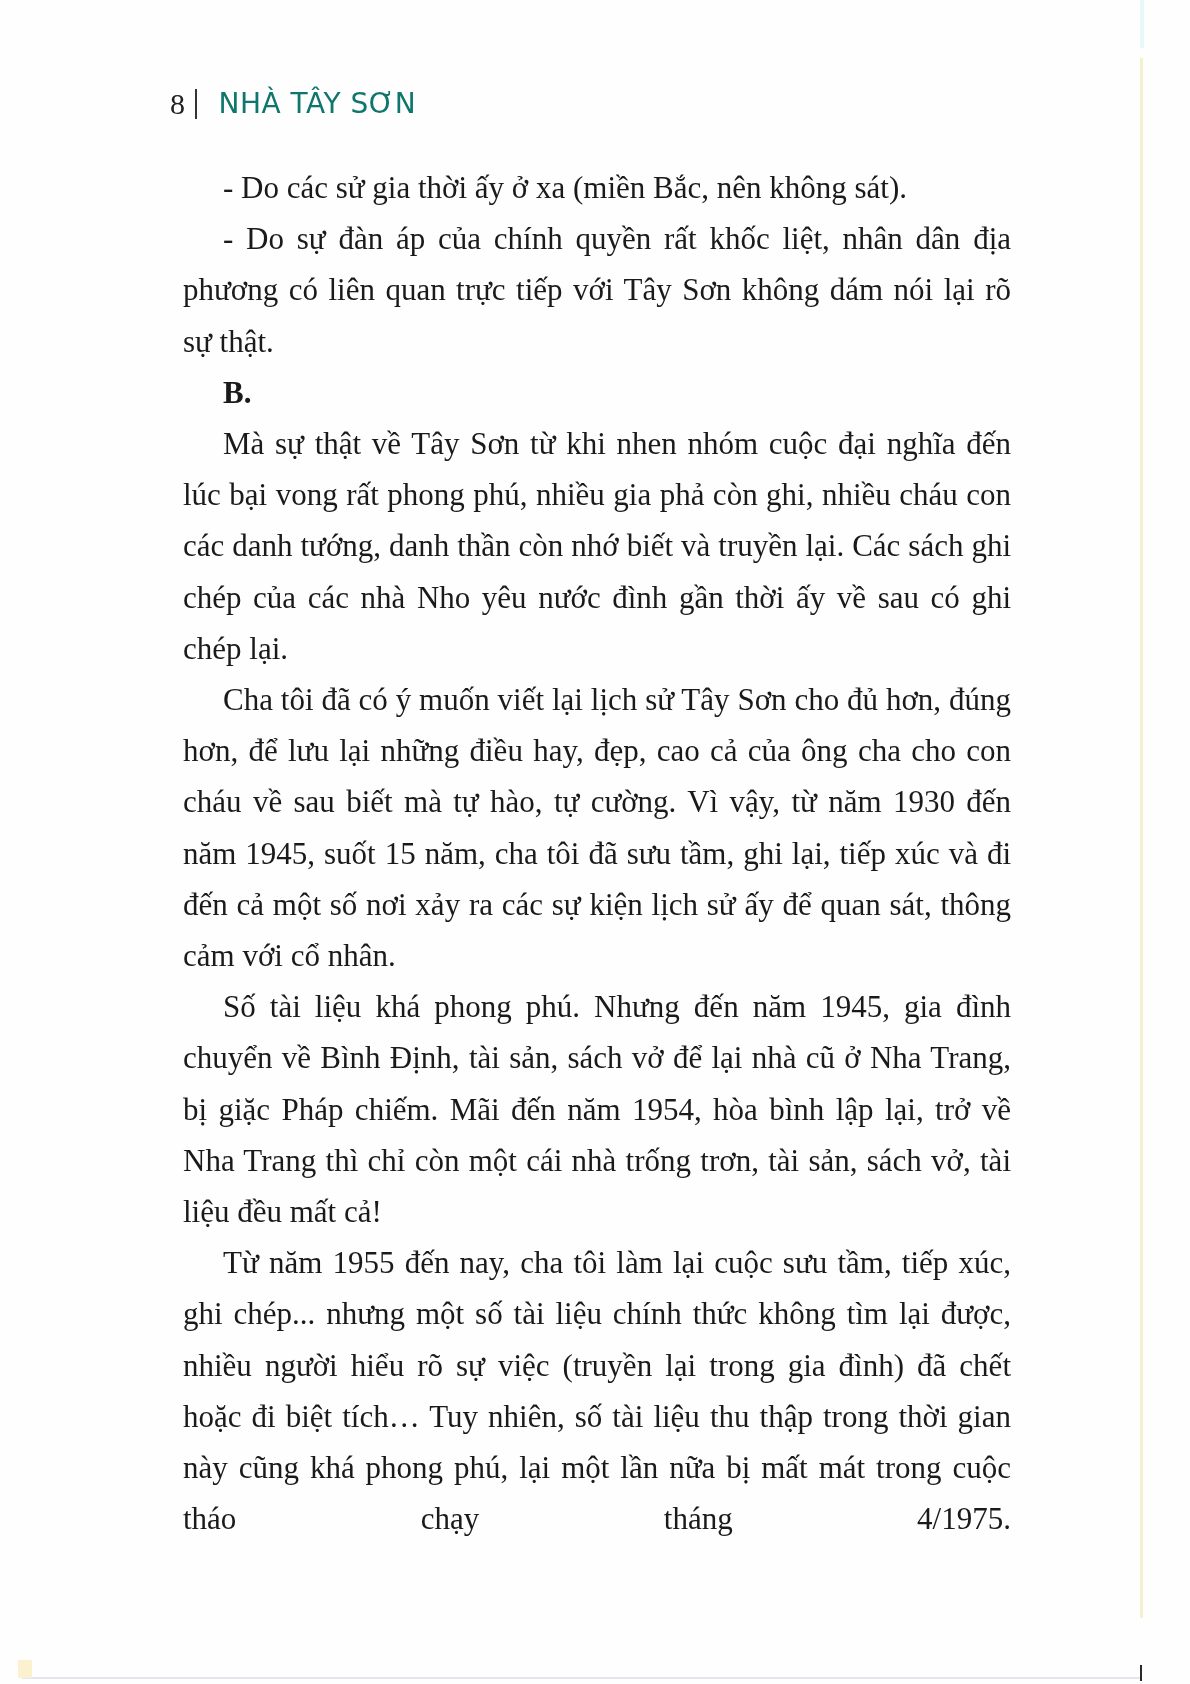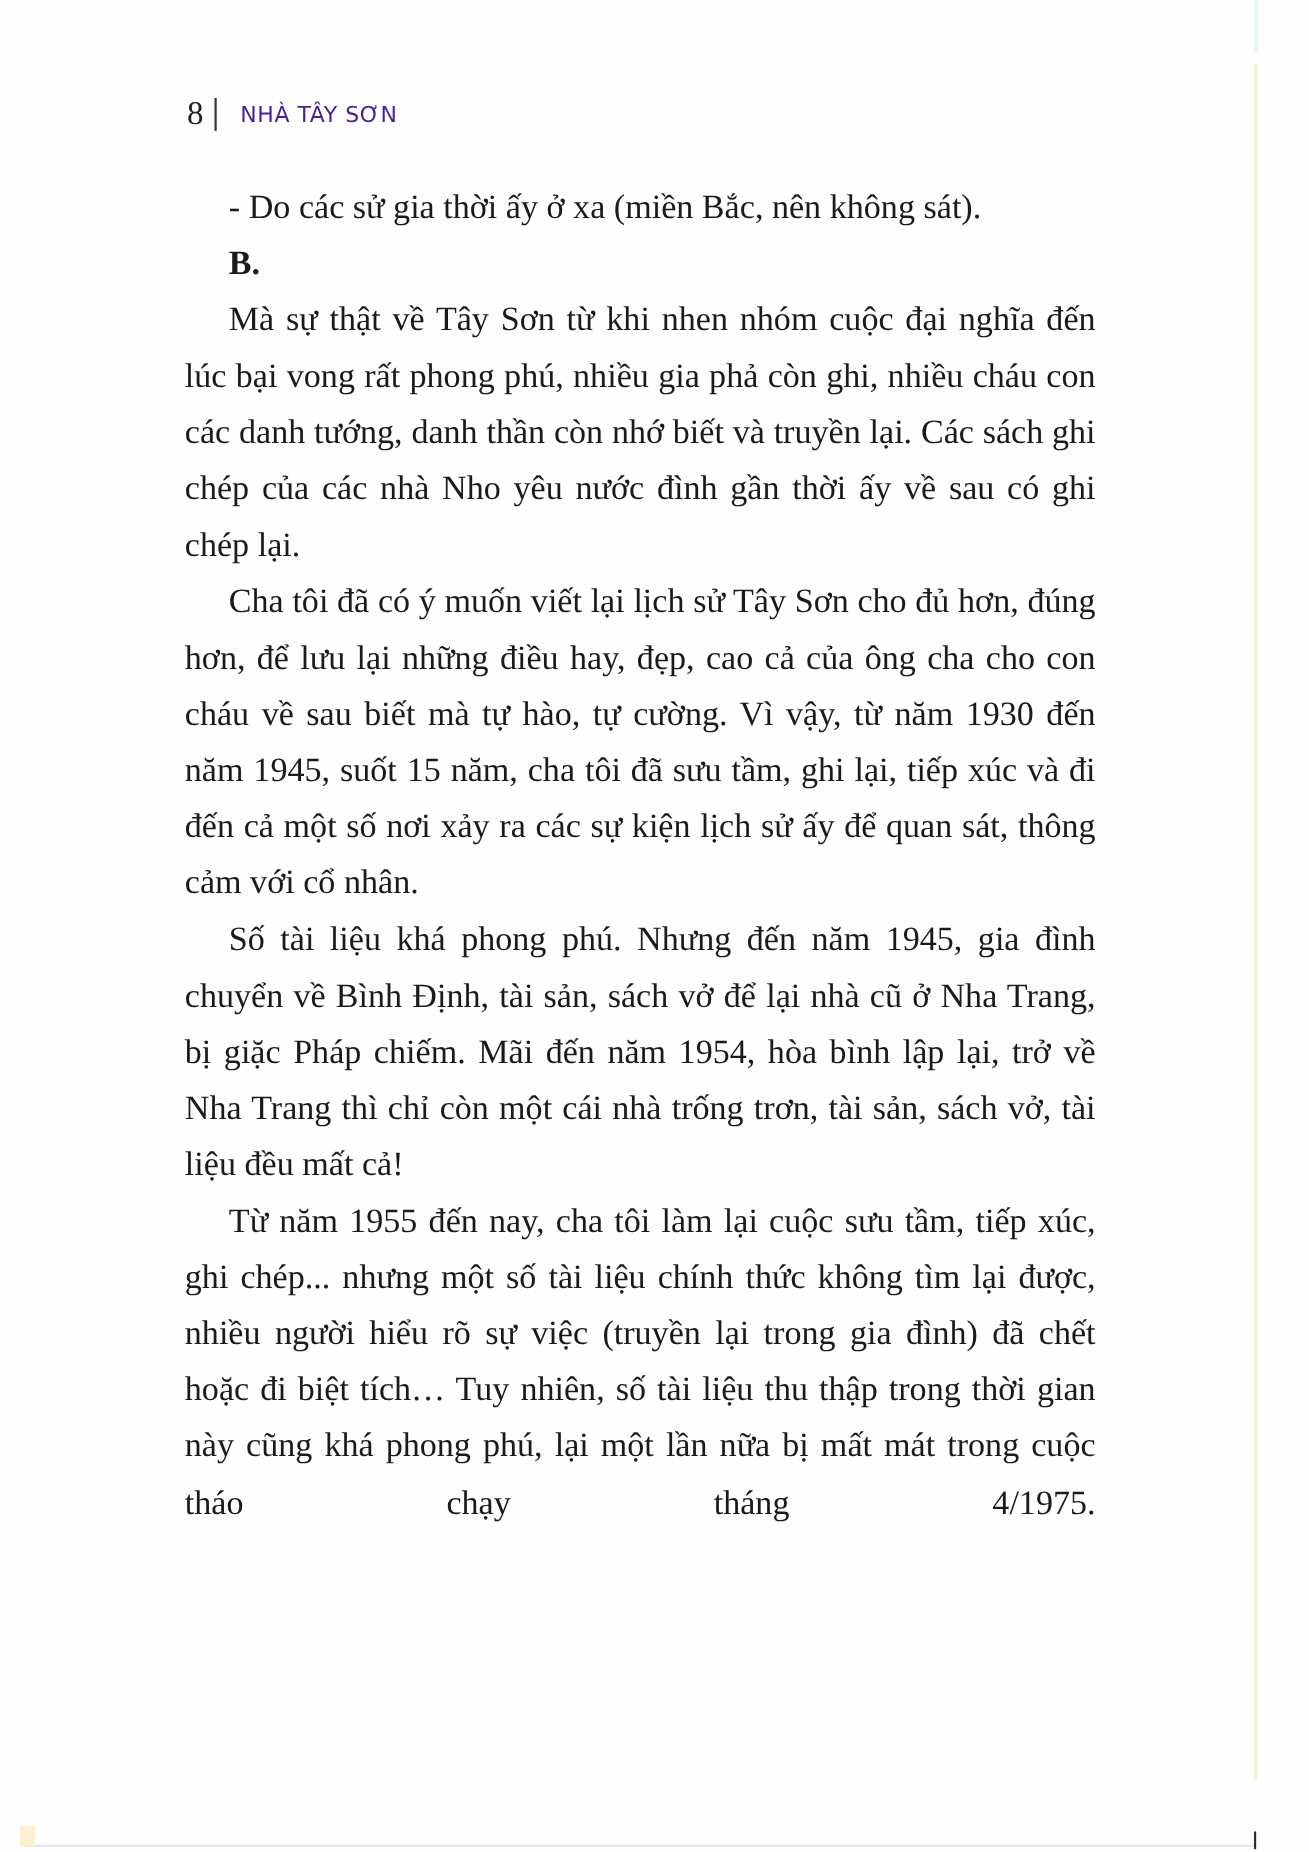--- a/index.html
+++ b/index.html
@@ -79,29 +79,29 @@
     }
     .head-divider {
       display: inline-block;
       width: 1.5px;
       height: 30px;
       background: #333;
       margin: 0 22px 0 10px;
     }
     .book-title {
       font-family: "DejaVu Sans", "Liberation Sans", sans-serif;
-      font-size: 20px;
+      font-size: 28px;
       letter-spacing: 0.5px;
-      color: #4c1d95;
+      color: #0f766e;
       line-height: 1;
     }
 
     .body-text {
       position: absolute;
-      left: 168px;
+      left: 183px;
       top: 162px;
       width: 828px;
       font-size: 31px;
       line-height: 51.2px;
       text-align: justify;
     }
     .body-text p {
       margin: 0;
       text-indent: 40px;
     }
@@ -124,19 +124,20 @@
   <div class="corner-tint"></div>
 
   <header class="running-head">
     <span class="page-number">8</span>
     <span class="head-divider"></span>
     <span class="book-title">NHÀ TÂY SƠN</span>
   </header>
 
   <main class="body-text">
     <p>- Do các sử gia thời ấy ở xa (miền Bắc, nên không sát).</p>
+    <p>- Do sự đàn áp của chính quyền rất khốc liệt, nhân dân địa phương có liên quan trực tiếp với Tây Sơn không dám nói lại rõ sự thật.</p>
     <p class="heading-b">B.</p>
     <p>Mà sự thật về Tây Sơn từ khi nhen nhóm cuộc đại nghĩa đến lúc bại vong rất phong phú, nhiều gia phả còn ghi, nhiều cháu con các danh tướng, danh thần còn nhớ biết và truyền lại. Các sách ghi chép của các nhà Nho yêu nước đình gần thời ấy về sau có ghi chép lại.</p>
     <p>Cha tôi đã có ý muốn viết lại lịch sử Tây Sơn cho đủ hơn, đúng hơn, để lưu lại những điều hay, đẹp, cao cả của ông cha cho con cháu về sau biết mà tự hào, tự cường. Vì vậy, từ năm 1930 đến năm 1945, suốt 15 năm, cha tôi đã sưu tầm, ghi lại, tiếp xúc và đi đến cả một số nơi xảy ra các sự kiện lịch sử ấy để quan sát, thông cảm với cổ nhân.</p>
     <p>Số tài liệu khá phong phú. Nhưng đến năm 1945, gia đình chuyển về Bình Định, tài sản, sách vở để lại nhà cũ ở Nha Trang, bị giặc Pháp chiếm. Mãi đến năm 1954, hòa bình lập lại, trở về Nha Trang thì chỉ còn một cái nhà trống trơn, tài sản, sách vở, tài liệu đều mất cả!</p>
     <p class="last">Từ năm 1955 đến nay, cha tôi làm lại cuộc sưu tầm, tiếp xúc, ghi chép... nhưng một số tài liệu chính thức không tìm lại được, nhiều người hiểu rõ sự việc (truyền lại trong gia đình) đã chết hoặc đi biệt tích… Tuy nhiên, số tài liệu thu thập trong thời gian này cũng khá phong phú, lại một lần nữa bị mất mát trong cuộc tháo chạy tháng 4/1975.</p>
   </main>
 </div>
 
 </body></html>

